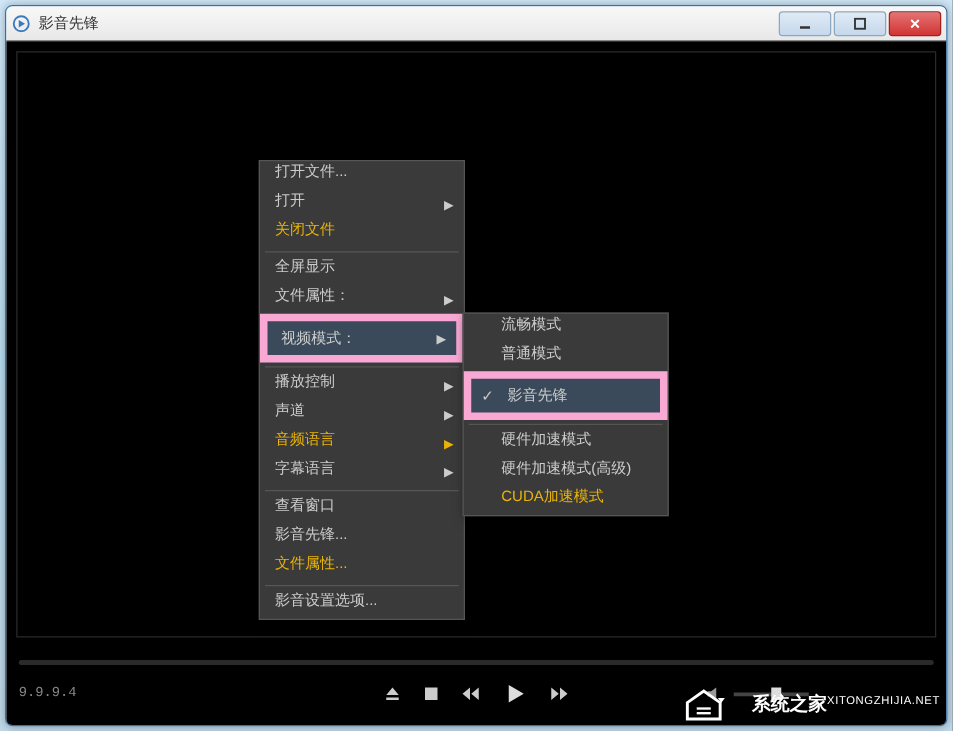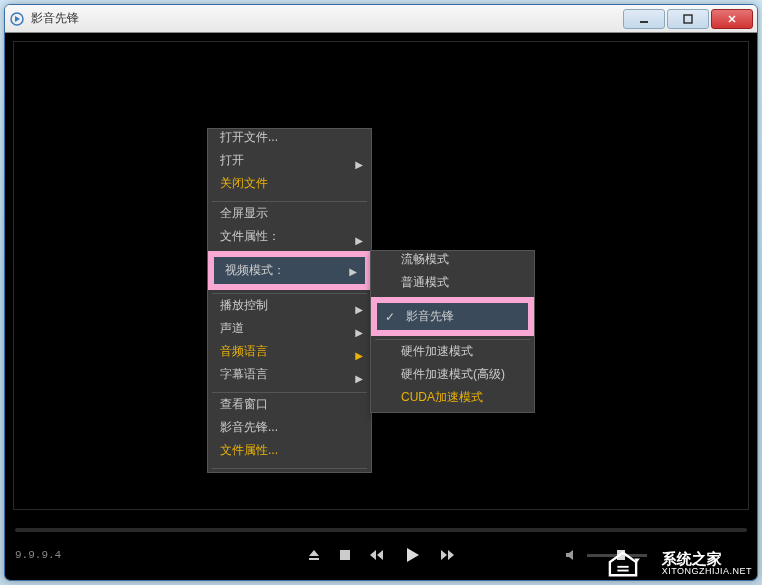--- a/index.html
+++ b/index.html
@@ -212,21 +212,21 @@
       align-items: center;
       gap: 8px;
       color: #fff;
     }
     .wm-icon {
       width: 38px;
       height: 30px;
     }
     .wm-text {
       display: flex;
-      flex-direction: column;
+      flex-direction: row;
       line-height: 1.1;
       margin-left: 12px;
     }
     .wm-main {
       font-size: 15px;
       font-weight: bold;
     }
     .wm-sub {
       font-size: 9px;
       letter-spacing: 0.5px;
@@ -324,20 +324,21 @@
   <div class="menu-sep"></div>
   <div class="menu-item"><span>播放控制</span><span class="arrow">▶</span></div>
   <div class="menu-item"><span>声道</span><span class="arrow">▶</span></div>
   <div class="menu-item disabled"><span>音频语言</span><span class="arrow">▶</span></div>
   <div class="menu-item"><span>字幕语言</span><span class="arrow">▶</span></div>
   <div class="menu-sep"></div>
   <div class="menu-item"><span>查看窗口</span></div>
   <div class="menu-item"><span>影音先锋...</span></div>
   <div class="menu-item disabled"><span>文件属性...</span></div>
   <div class="menu-sep"></div>
+  <div class="menu-item"><span>影音设置选项...</span></div>
 </div>
 
 <div class="context-menu submenu">
   <div class="menu-item"><span>流畅模式</span></div>
   <div class="menu-item"><span>普通模式</span></div>
   <div class="menu-item highlighted"><span class="check">✓</span><span>影音先锋</span></div>
   <div class="menu-sep"></div>
   <div class="menu-item"><span>硬件加速模式</span></div>
   <div class="menu-item"><span>硬件加速模式(高级)</span></div>
   <div class="menu-item disabled"><span>CUDA加速模式</span></div>

